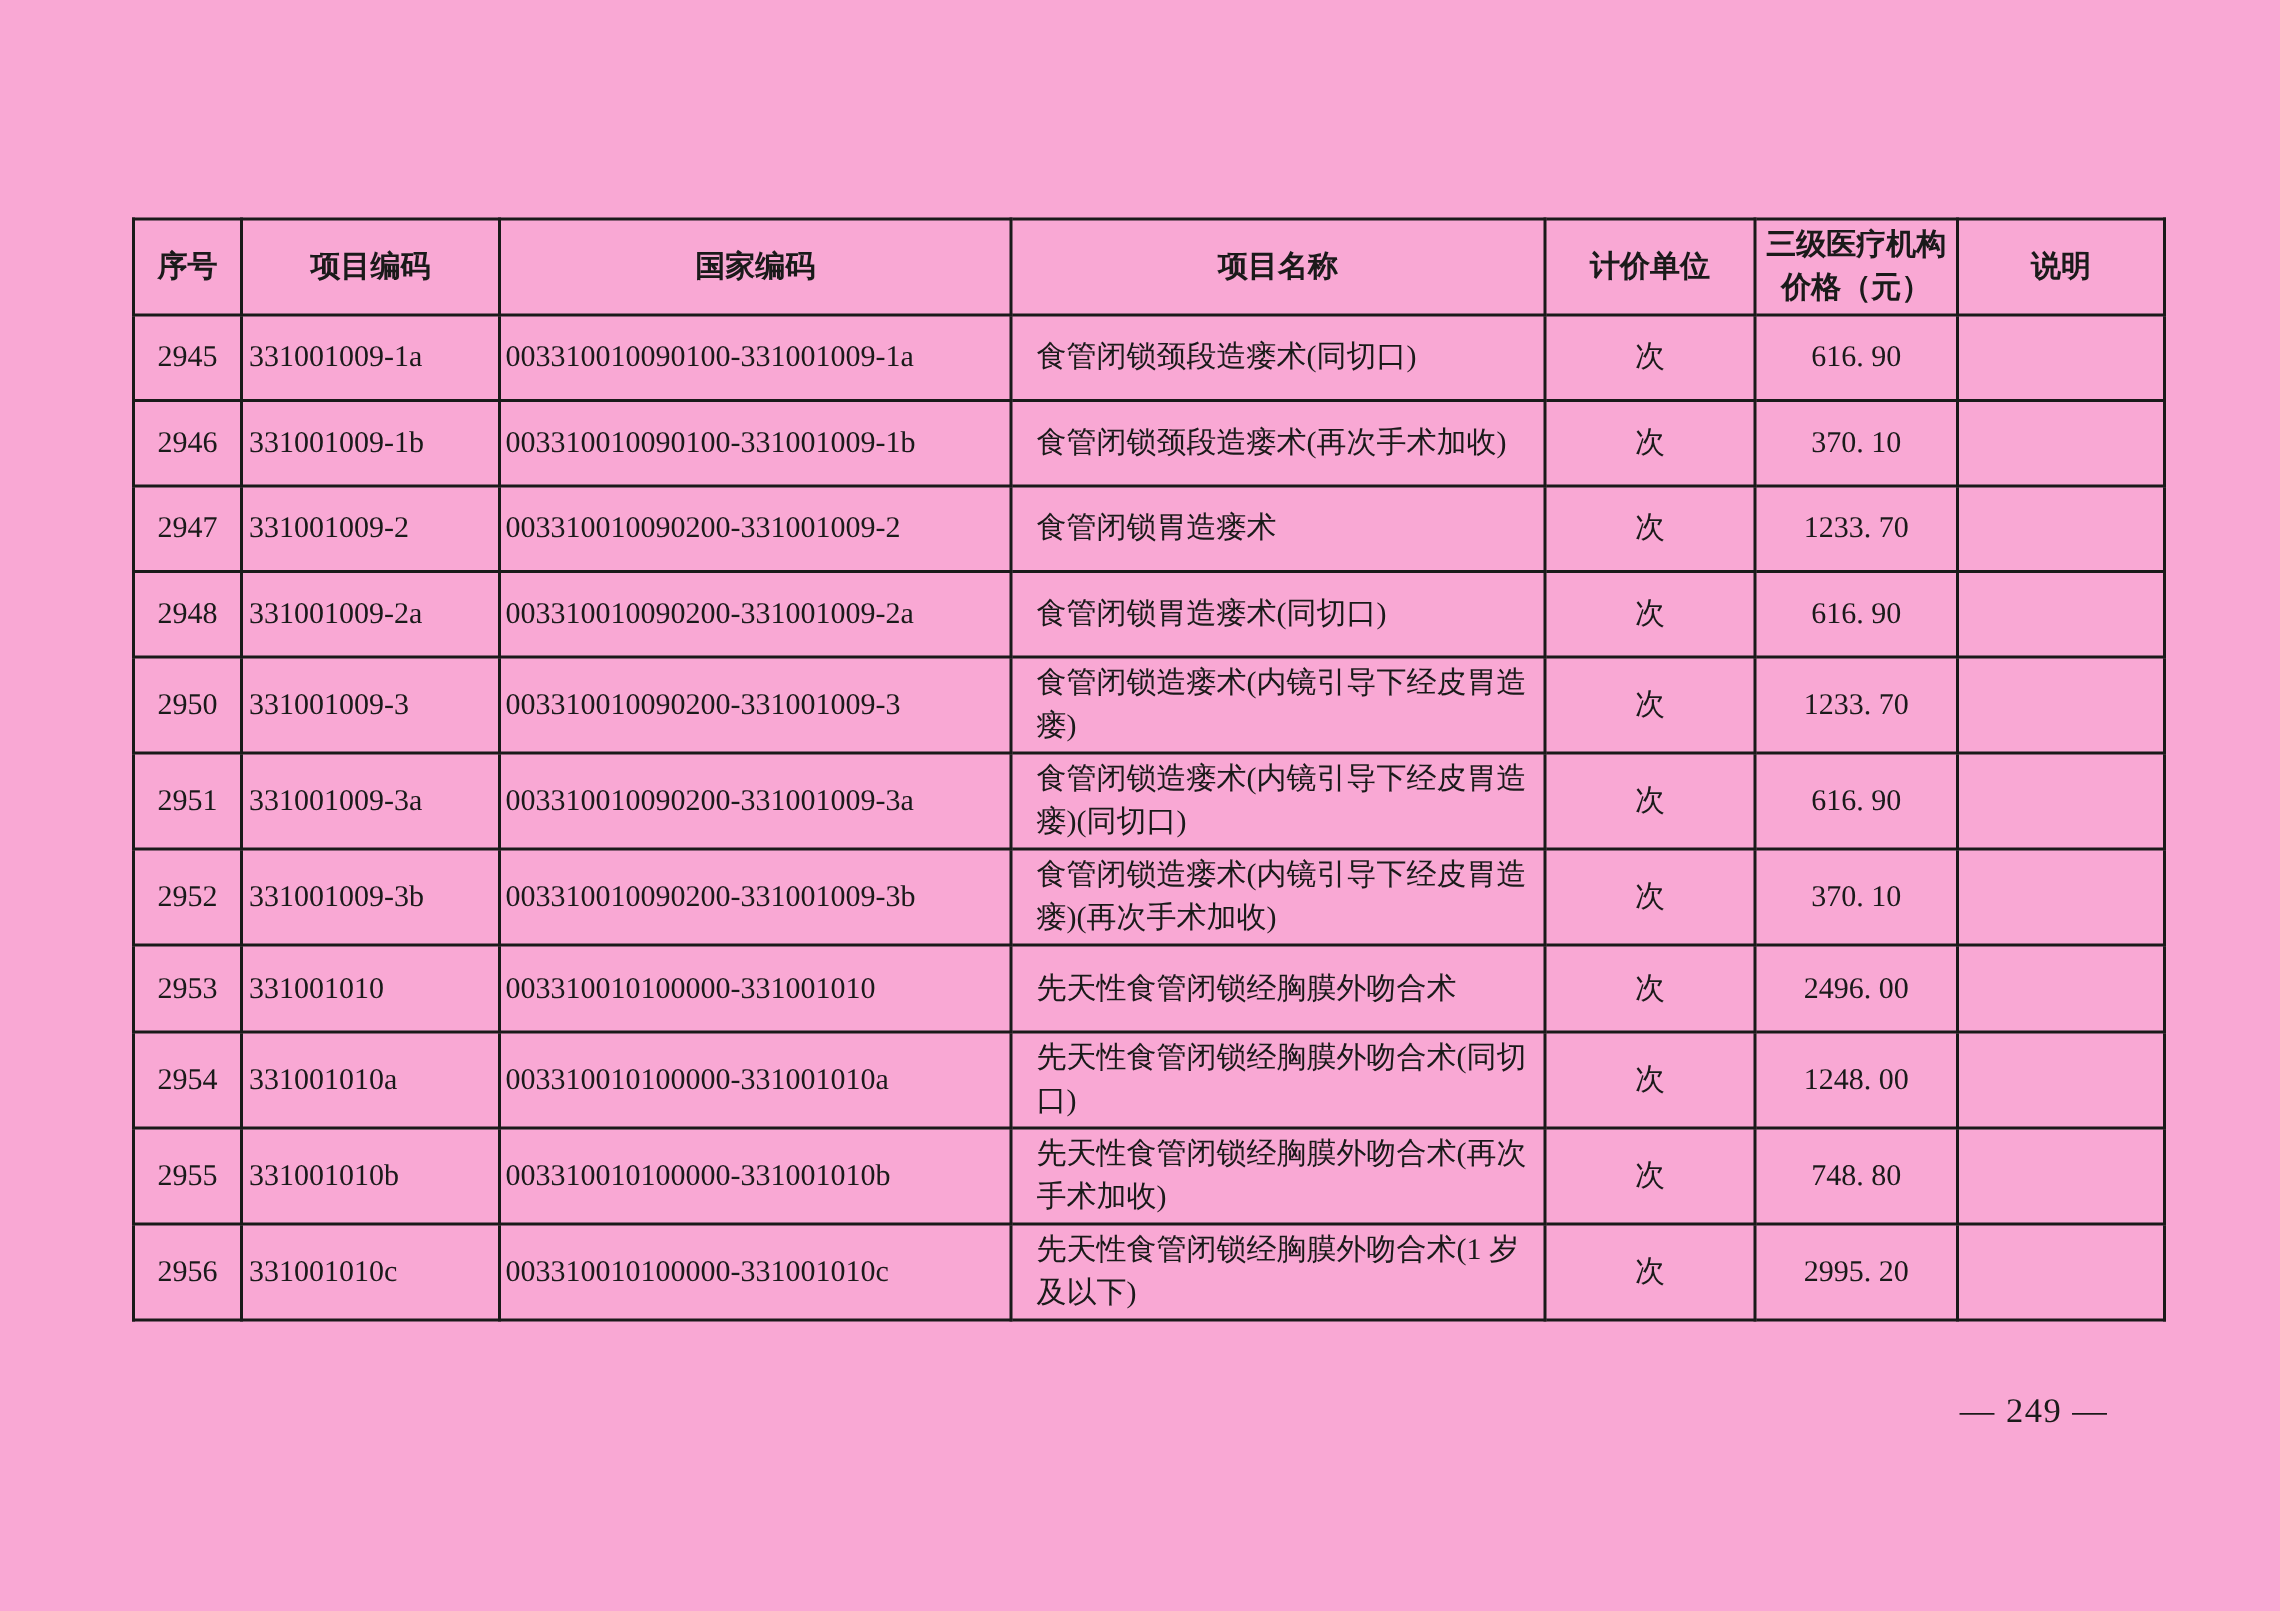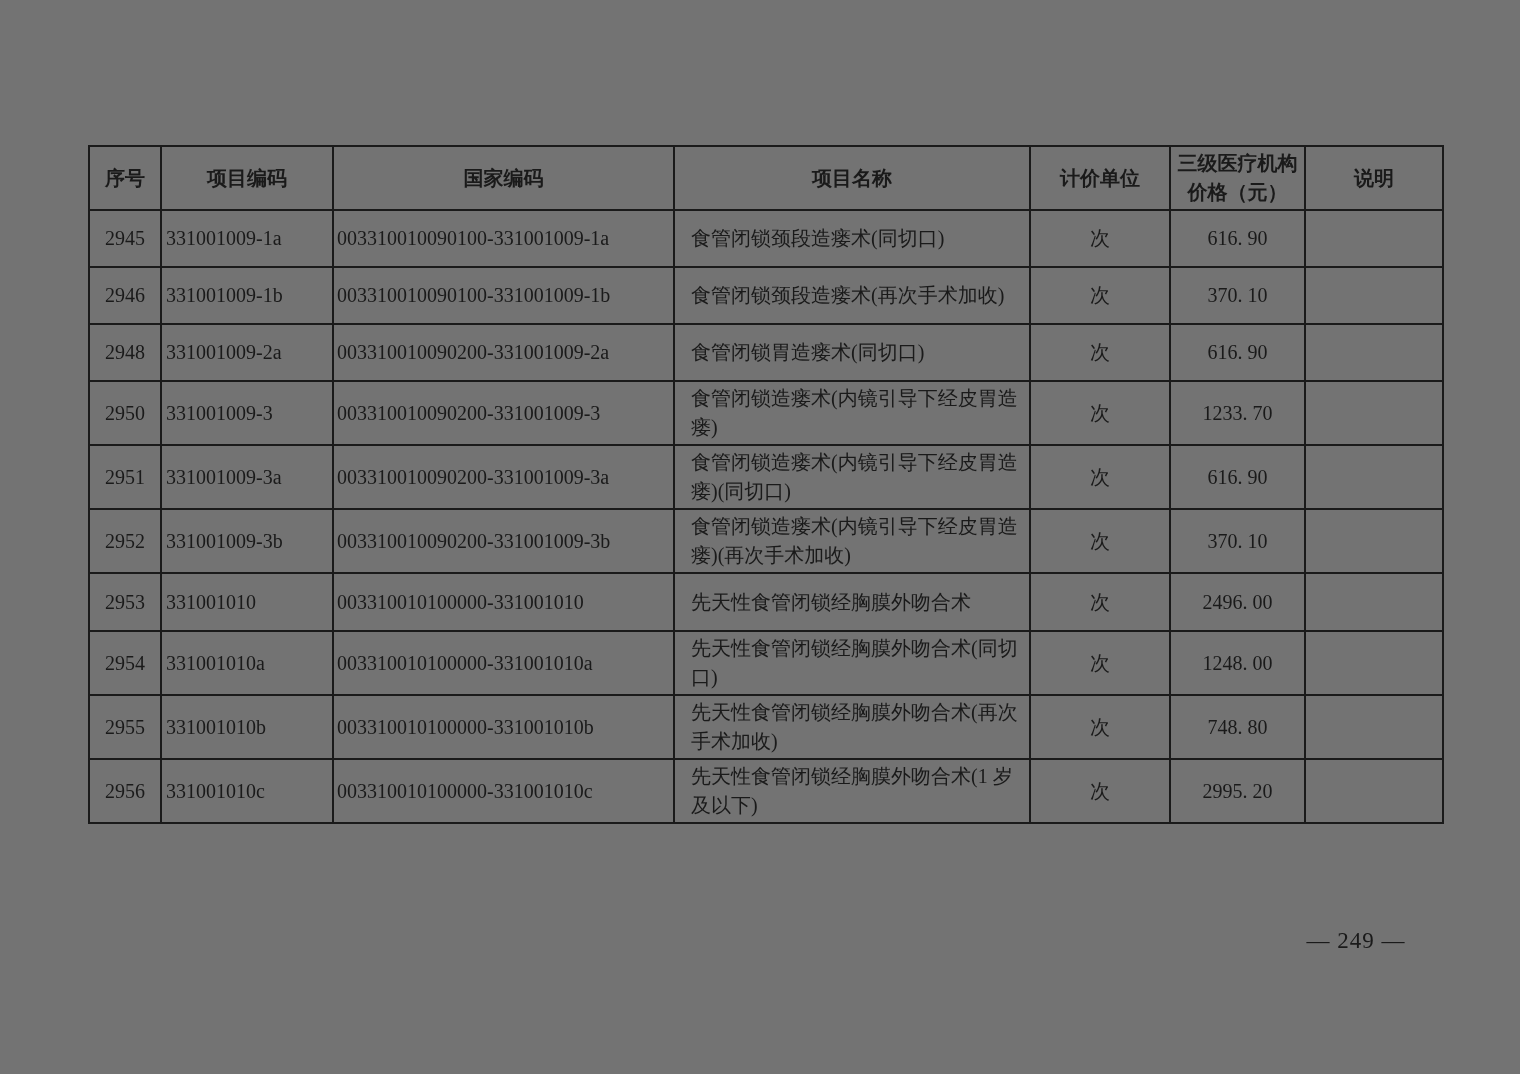--- a/index.html
+++ b/index.html
@@ -4,21 +4,21 @@
 <style>
   html, body {
     margin: 0;
     padding: 0;
     background: #ffffff;
   }
   .page {
     position: relative;
     width: 1520px;
     height: 1074px;
-    background: #737373;
+    background: #f9a8d4;
     color: #1a1a1a;
     font-family: "Liberation Serif", "DejaVu Serif", serif;
     overflow: hidden;
   }
   table.price-table {
     position: absolute;
     left: 88px;
     top: 145px;
     width: 1354px;
     border-collapse: collapse;
@@ -103,20 +103,29 @@
         <tr style="height: 57px;">
           <td class="c-seq">2946</td>
           <td class="c-code">331001009-1b</td>
           <td class="c-ncode">003310010090100-331001009-1b</td>
           <td class="c-name">食管闭锁颈段造瘘术(再次手术加收)</td>
           <td class="c-unit">次</td>
           <td class="c-price">370. 10</td>
           <td class="c-note"></td>
         </tr>
         <tr style="height: 57px;">
+          <td class="c-seq">2947</td>
+          <td class="c-code">331001009-2</td>
+          <td class="c-ncode">003310010090200-331001009-2</td>
+          <td class="c-name">食管闭锁胃造瘘术</td>
+          <td class="c-unit">次</td>
+          <td class="c-price">1233. 70</td>
+          <td class="c-note"></td>
+        </tr>
+        <tr style="height: 57px;">
           <td class="c-seq">2948</td>
           <td class="c-code">331001009-2a</td>
           <td class="c-ncode">003310010090200-331001009-2a</td>
           <td class="c-name">食管闭锁胃造瘘术(同切口)</td>
           <td class="c-unit">次</td>
           <td class="c-price">616. 90</td>
           <td class="c-note"></td>
         </tr>
         <tr style="height: 60px;">
           <td class="c-seq">2950</td>

